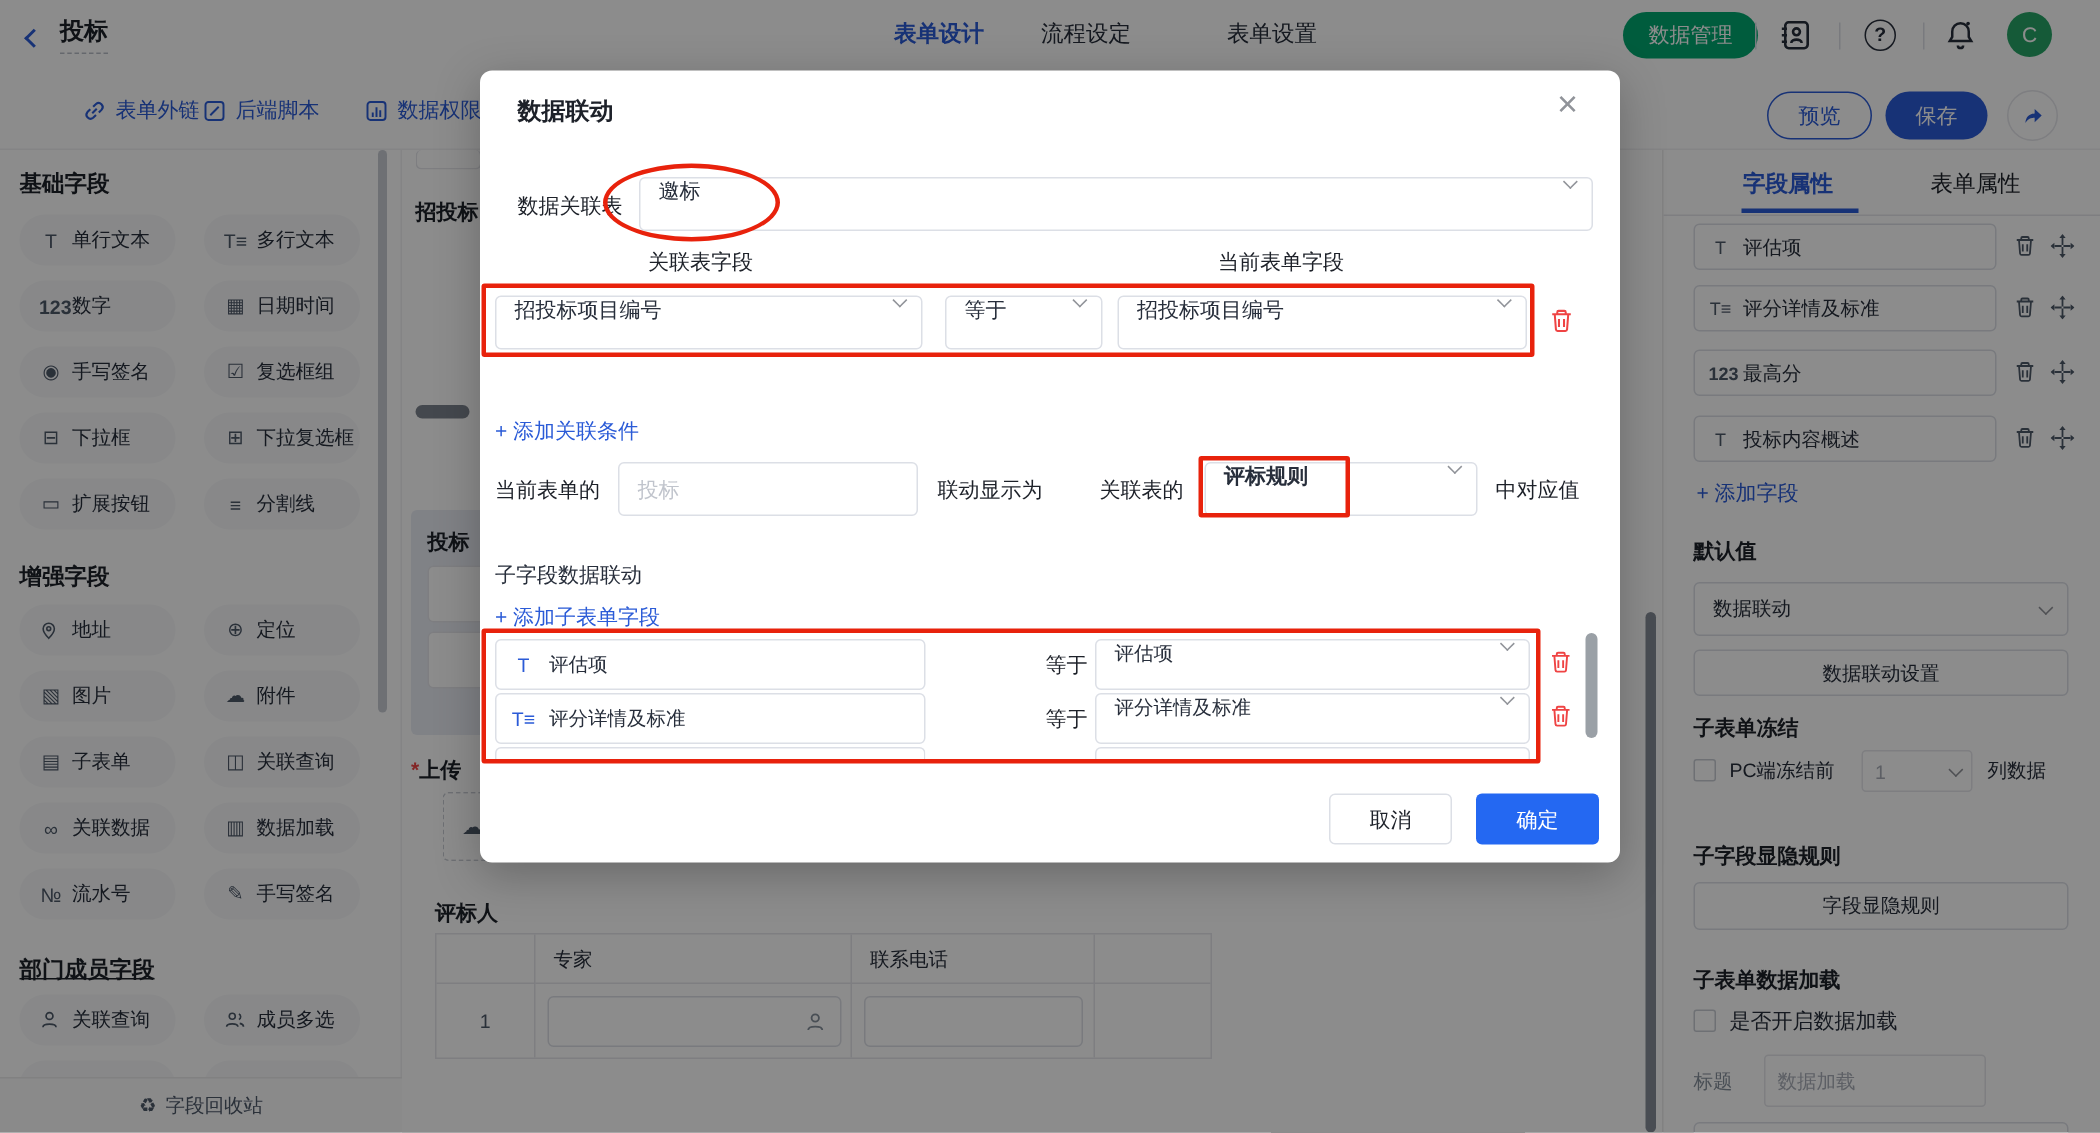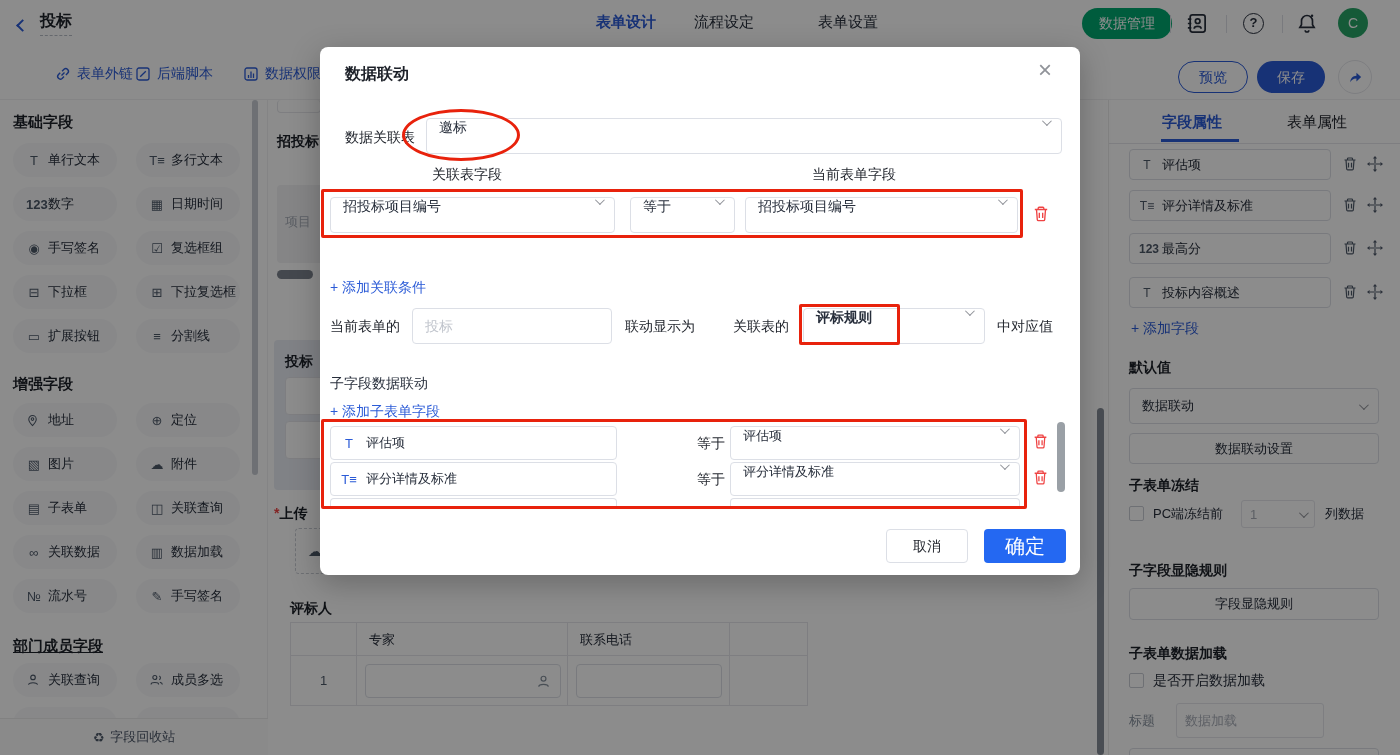--- a/index.html
+++ b/index.html
@@ -61,21 +61,21 @@
   .m-select { position:absolute; height:36px; border:1px solid #dcdfe6; border-radius:4px; display:flex; justify-content:space-between; padding:0 12px; font-size:14px; color:#272e3b; background:#fff; }
   .m-label { position:absolute; font-size:14px; color:#1d2129; }
   .m-input { position:absolute; height:36px; border:1px solid #dcdfe6; border-radius:4px; padding:0 12px; font-size:14px; color:#272e3b; background:#fff; font-family:inherit; outline:none; }
   .m-input::placeholder { color:#c0c4cc; }
   .sub-box { position:absolute; height:34px; border:1px solid #dcdfe6; border-radius:4px; background:#fff; display:flex; align-items:center; padding-left:10px; gap:9px; font-size:13px; color:#272e3b; }
   .sub-box .ic { color:#2b5bd7; font-size:13px; width:16px; flex:0 0 16px; text-align:center; }
   .sliver { position:absolute; height:9px; border:1px solid #dcdfe6; border-bottom:none; border-radius:4px 4px 0 0; background:#fff; }
   .trash-red { color:#ef4444; }
   .trash-gray { color:#4e5969; }
   .btn-cancel { position:absolute; width:82px; height:34px; border:1px solid #dcdfe6; border-radius:4px; background:#fff; font-size:14px; color:#1d2129; text-align:center; line-height:32px; }
-  .btn-confirm { position:absolute; width:82px; height:34px; border-radius:4px; background:#2468f2; font-size:20px; color:#fff; text-align:center; line-height:34px; }
+  .btn-confirm { position:absolute; width:82px; height:34px; border-radius:4px; background:#2468f2; font-size:14px; color:#fff; text-align:center; line-height:34px; }
   
   .anno { position:absolute; border:3px solid #e8220c; z-index:70; pointer-events:none; }
   svg { display:block; }
 </style>
 </head>
 <body>
 
 <div class="screen">
 
   <div class="topbar">
@@ -259,23 +259,20 @@
     <div class="scroll-v" style="position:absolute;left:252px;top:0;width:6px;height:375px;"></div>
     <div class="recycle-bar">
       <span>♻</span>
       <span>字段回收站</span>
     </div>
   </div>
 
   <div class="canvas">
     <div class="white-box" style="position:absolute;left:9px;top:0;width:44px;height:13px;border-top:none;"></div>
     <span class="abs bold-label" style="left:9px;top:33px;">招投标</span>
-    <div class="gray-box" style="position:absolute;left:9px;top:85px;width:60px;height:78px;">
-      <span class="abs" style="left:8px;top:28px;color:#a9aeb8;font-size:13px;">项目</span>
-    </div>
     <div style="position:absolute;left:9px;top:170px;width:36px;height:9px;background:#7d848e;border-radius:5px;"></div>
     <div class="sel-panel" style="position:absolute;left:6px;top:240px;width:60px;height:150px;">
       <span class="abs bold-label" style="left:11px;top:13px;">投标</span>
       <div class="white-box" style="position:absolute;left:11px;top:37px;width:48px;height:38px;"></div>
       <div class="white-box" style="position:absolute;left:11px;top:81px;width:48px;height:38px;"></div>
     </div>
     <span class="abs bold-label" style="left:6px;top:405px;"><span style="color:#ef4444;">*</span><span>上传</span></span>
     <div class="dash-box" style="position:absolute;left:27px;top:428px;width:40px;height:46px;">
       <span>☁</span>
     </div>

